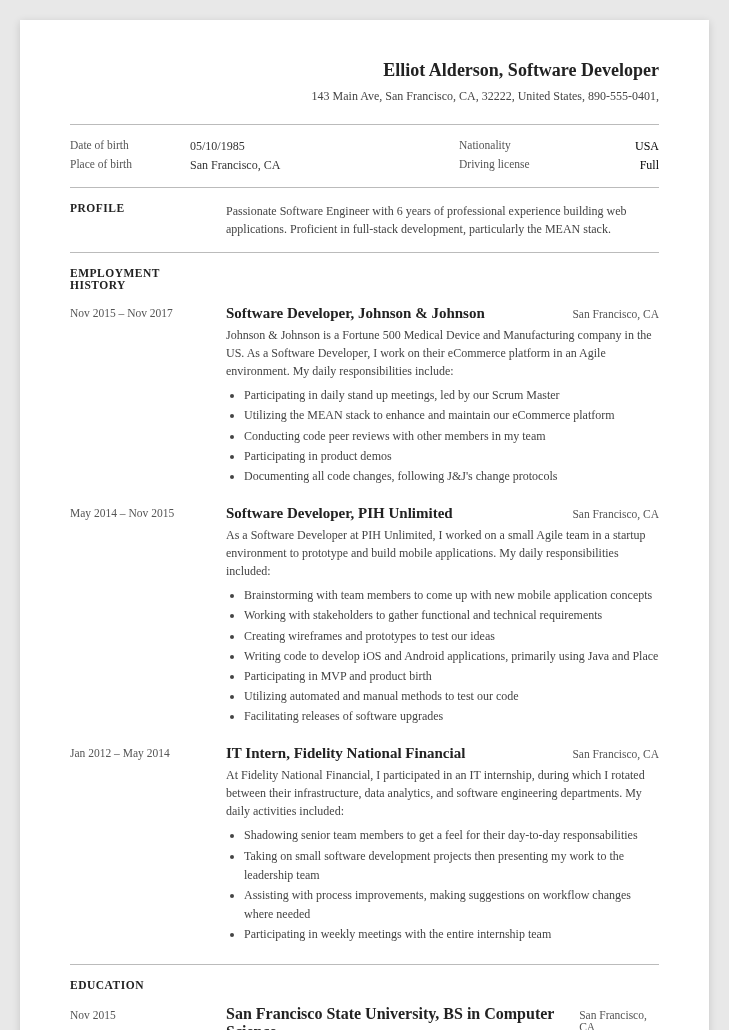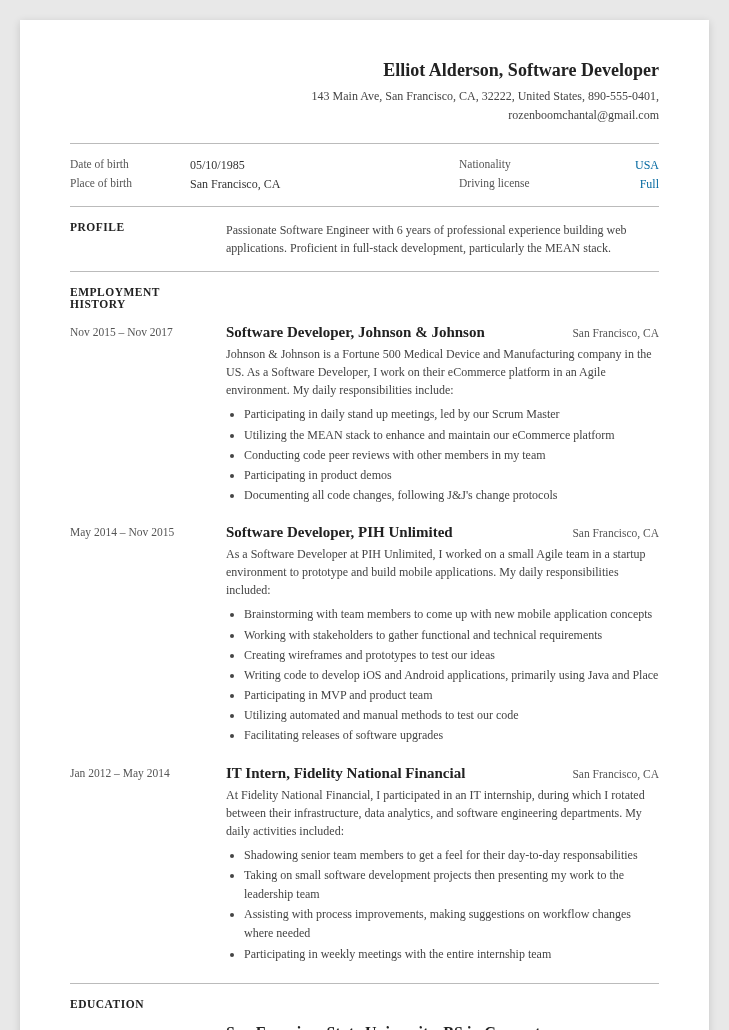--- a/index.html
+++ b/index.html
@@ -51,21 +51,21 @@
       font-size: 11.5px;
       color: #555;
     }
     .info-value {
       font-size: 12px;
       color: #333;
     }
     .info-value-right {
       text-align: right;
       font-size: 12px;
-      color: #0369a1;
+      color: #000000;
     }
     .section {
       margin-top: 14px;
     }
     .section-title {
       font-size: 11.5px;
       font-weight: bold;
       color: #222;
       text-transform: uppercase;
       letter-spacing: 0.5px;
@@ -156,21 +156,20 @@
     }
   </style>
 </head>
 <body>
 
 <div class="resume-container">
 
   <div class="header">
     <div class="header-name">Elliot Alderson, Software Developer</div>
     <div class="header-contact">143 Main Ave, San Francisco, CA, 32222, United States, 890-555-0401,</div>
-    <div class="header-contact">rozenboomchantal@gmail.com</div>
   </div>
 
   <hr>
 
   <div class="info-grid">
     <span class="info-label">Date of birth</span>
     <span class="info-value">05/10/1985</span>
     <span class="info-label">Nationality</span>
     <span class="info-value-right">USA</span>
 
@@ -221,21 +220,21 @@
         <div class="job-header">
           <span class="job-title">Software Developer, PIH Unlimited</span>
           <span class="job-location">San Francisco, CA</span>
         </div>
         <div class="job-desc">As a Software Developer at PIH Unlimited, I worked on a small Agile team in a startup environment to prototype and build mobile applications. My daily responsibilities included:</div>
         <ul class="job-bullets">
           <li>Brainstorming with team members to come up with new mobile application concepts</li>
           <li>Working with stakeholders to gather functional and technical requirements</li>
           <li>Creating wireframes and prototypes to test our ideas</li>
           <li>Writing code to develop iOS and Android applications, primarily using Java and Place</li>
-          <li>Participating in MVP and product team</li>
+          <li>Participating in MVP and product birth</li>
           <li>Utilizing automated and manual methods to test our code</li>
           <li>Facilitating releases of software upgrades</li>
         </ul>
       </div>
     </div>
 
     <div class="job-entry">
       <div class="job-dates">Jan 2012 – May 2014</div>
       <div class="job-right">
         <div class="job-header">

